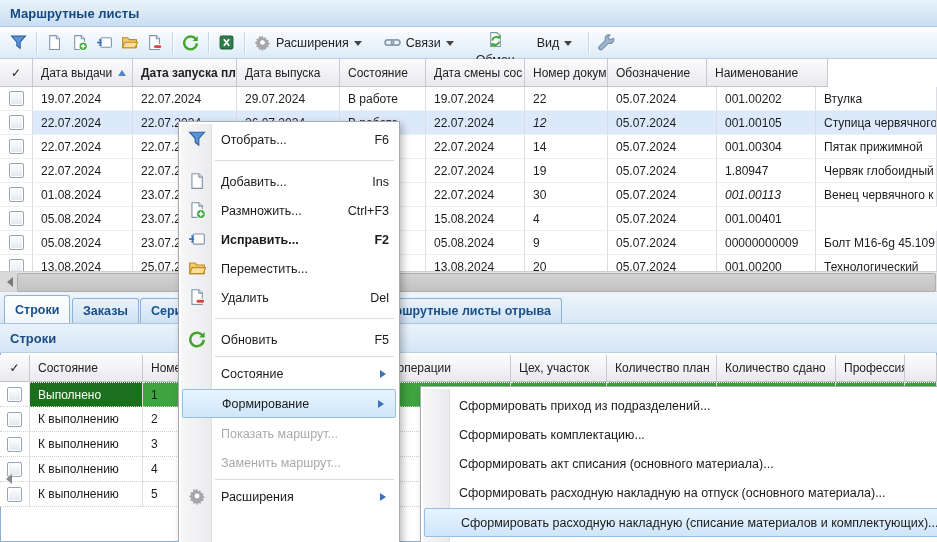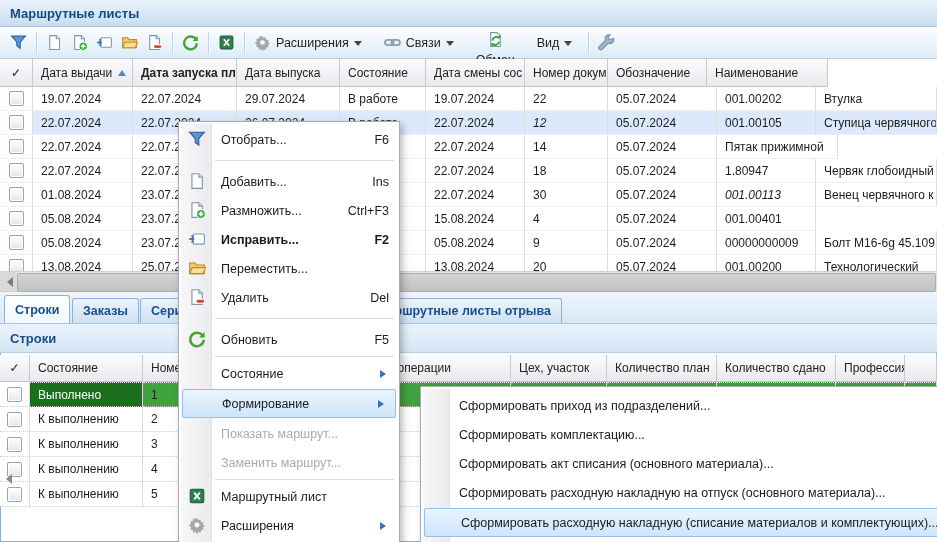--- a/index.html
+++ b/index.html
@@ -290,32 +290,33 @@
           <div class="tcell ccol" style="width: 33px;">
             <span class="cb"></span>
           </div>
           <div class="tcell" style="width: 100px;">22.07.2024</div>
           <div class="tcell" style="width: 104px;">22.07.2024</div>
           <div class="tcell" style="width: 103px;"></div>
           <div class="tcell" style="width: 86px;"></div>
           <div class="tcell" style="width: 99px;">22.07.2024</div>
           <div class="tcell" style="width: 83px;">14</div>
           <div class="tcell" style="width: 109px;">05.07.2024</div>
+          <div class="tcell" style="width: 99px;">001.00304</div>
           <div class="tcell" style="width: 121px;">Пятак прижимной</div>
         </div>
         <div class="trow">
           <div class="tcell ccol" style="width: 33px;">
             <span class="cb"></span>
           </div>
           <div class="tcell" style="width: 100px;">22.07.2024</div>
           <div class="tcell" style="width: 104px;">22.07.2024</div>
           <div class="tcell" style="width: 103px;"></div>
           <div class="tcell" style="width: 86px;"></div>
           <div class="tcell" style="width: 99px;">22.07.2024</div>
-          <div class="tcell" style="width: 83px;">18</div>
+          <div class="tcell" style="width: 83px;">19</div>
           <div class="tcell" style="width: 109px;">05.07.2024</div>
           <div class="tcell" style="width: 99px;">1.80947</div>
           <div class="tcell" style="width: 121px;">Червяк глобоидный</div>
         </div>
         <div class="trow">
           <div class="tcell ccol" style="width: 33px;">
             <span class="cb"></span>
           </div>
           <div class="tcell" style="width: 100px;">01.08.2024</div>
           <div class="tcell" style="width: 104px;">23.07.2024</div>
@@ -567,26 +568,20 @@
       </div>
     <div class="mi dis">
         <span>Показать маршрут...</span>
       </div>
     <div class="mi dis">
         <span>Заменить маршрут...</span>
       </div>
     <div class="msep s"></div>
     <div class="mi">
         <svg class="ico">
-          <use href="#i-excel"></use>
-        </svg>
-        <span>Маршрутный лист</span>
-      </div>
-    <div class="mi">
-        <svg class="ico">
           <use href="#i-gear"></use>
         </svg>
         <span>Расширения</span>
         <span class="subarr"></span>
       </div>
   </div>
 
   <div id="sub-menu" class="menu">
     <div class="mi">
         <span>Сформировать приход из подразделений...</span>

